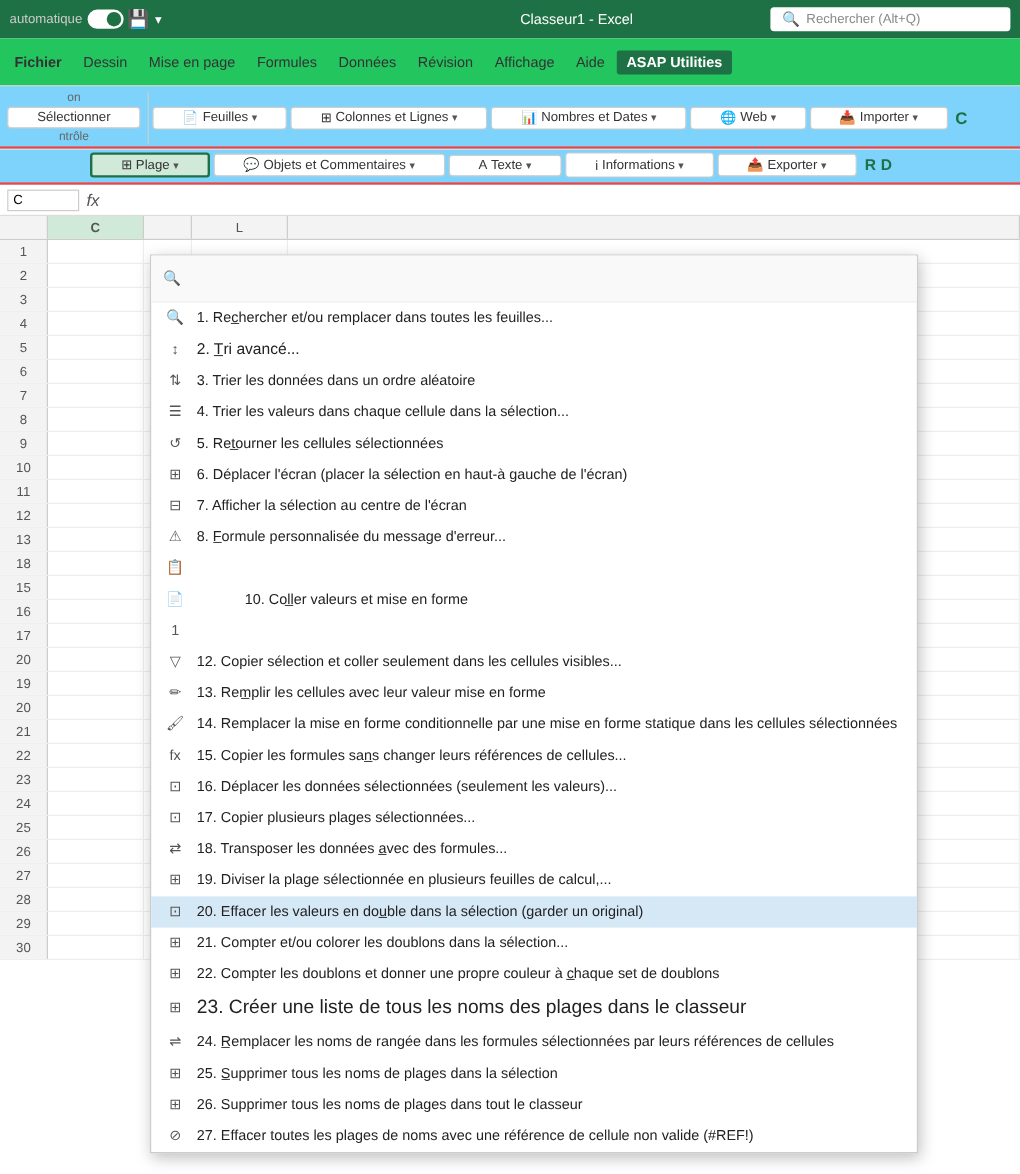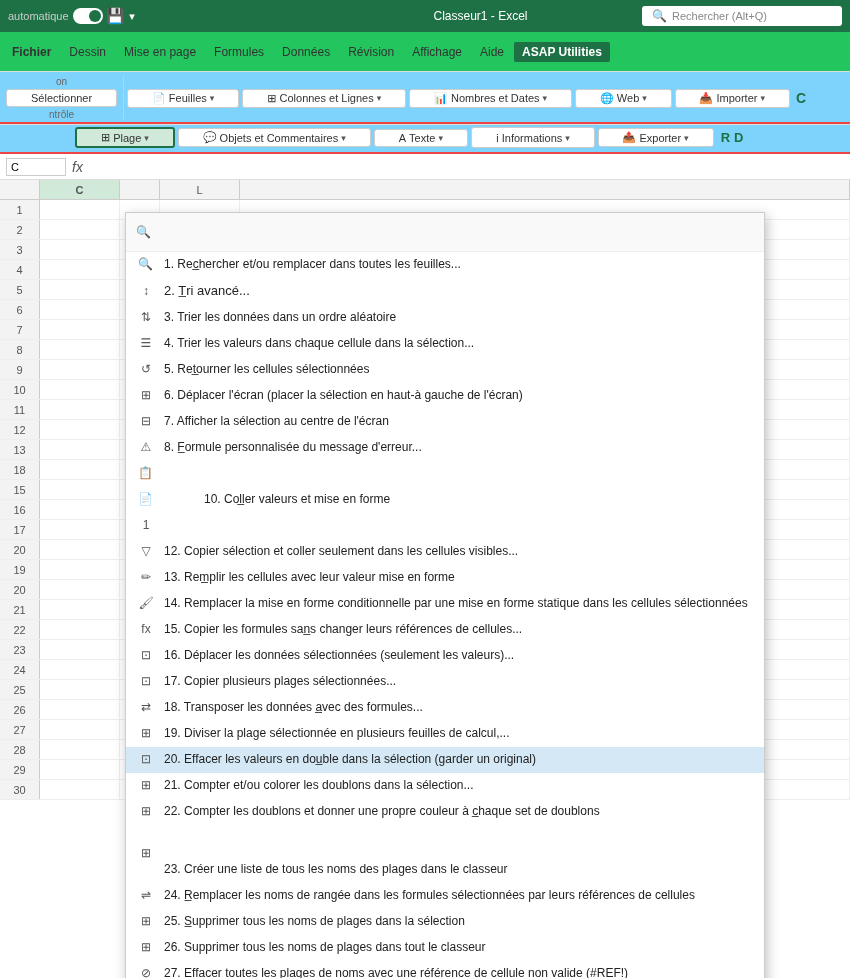--- a/index.html
+++ b/index.html
@@ -640,21 +640,21 @@
         <div class="dropdown-item">
           <span class="item-icon" style="color: rgb(85, 85, 85);">⊞</span>
           <span class="item-text" style="font-size: 12px;">21. Compter et/ou colorer les doublons dans la sélection...</span>
         </div>
         <div class="dropdown-item">
           <span class="item-icon" style="color: rgb(85, 85, 85);">⊞</span>
           <span class="item-text" style="font-size: 12px;">22. Compter les doublons et donner une propre couleur à c̲haque set de doublons</span>
         </div>
         <div class="dropdown-item">
           <span class="item-icon" style="color: rgb(85, 85, 85);">⊞</span>
-          <span class="item-text" style="font-size: 12px; margin-top: 32px;">23. Créer une liste de tous les noms des plages dans le classeur</span>
+          <span class="item-text" style="font-size: 16px;">23. Créer une liste de tous les noms des plages dans le classeur</span>
         </div>
         <div class="dropdown-item">
           <span class="item-icon" style="color: rgb(85, 85, 85);">⇌</span>
           <span class="item-text" style="font-size: 12px;">24. R̲emplacer les noms de rangée dans les formules sélectionnées par leurs références de cellules</span>
         </div>
         <div class="dropdown-item">
           <span class="item-icon" style="color: rgb(85, 85, 85);">⊞</span>
           <span class="item-text" style="font-size: 12px;">25. S̲upprimer tous les noms de plages dans la sélection</span>
         </div>
         <div class="dropdown-item">

